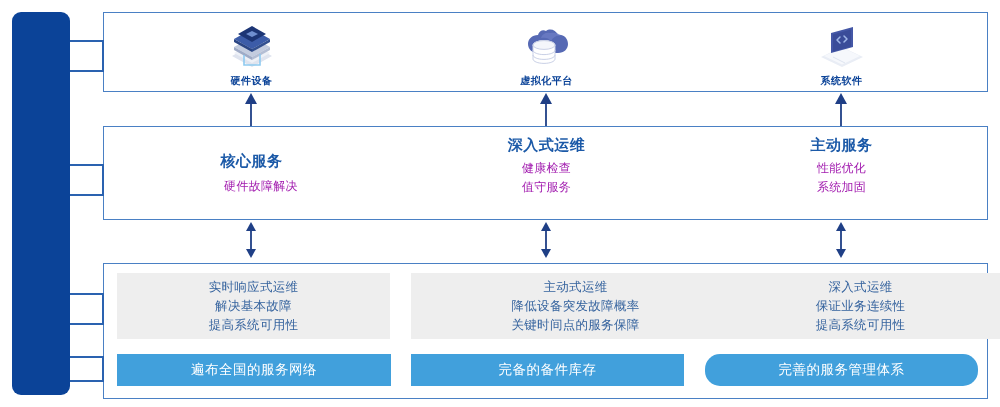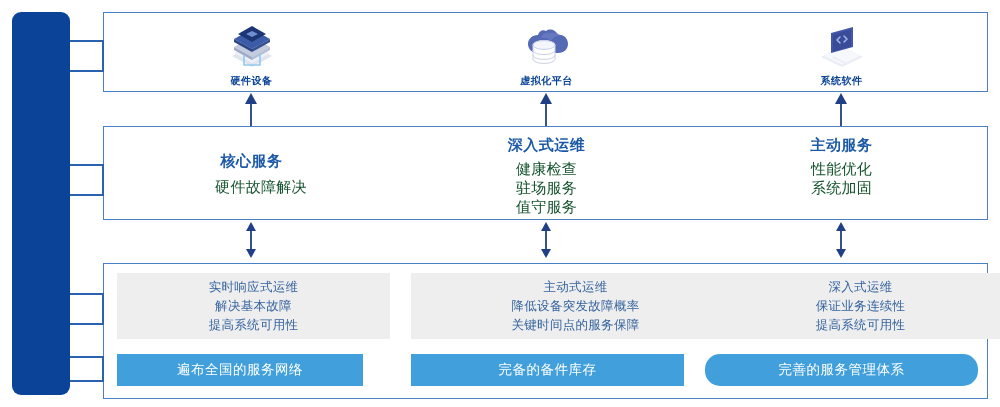--- a/index.html
+++ b/index.html
@@ -105,22 +105,22 @@
     height: 100%;
     text-align: center;
   }
   .svc-title {
     font-size: 15px;
     font-weight: bold;
     color: #1c5aa8;
     letter-spacing: 0.5px;
   }
   .svc-item {
-    font-size: 15px;
-    color: #14532d;
+    font-size: 12px;
+    color: #a21caf;
     line-height: 19px;
     letter-spacing: 0.3px;
   }
 
   
   .grey-card {
     position: absolute;
     background: #eeeeee;
     box-sizing: border-box;
     display: flex;
@@ -280,21 +280,20 @@
   <div class="panel" style="left:103px; top:126px; width:885px; height:94px;">
 
     <div class="svc-col" style="left:0px; width:295px;">
       <div class="svc-title" style="margin-top:25px;">核心服务</div>
       <div class="svc-item" style="margin-top:6px;padding-left:19px;">硬件故障解决</div>
     </div>
 
     <div class="svc-col" style="left:295px; width:295px;">
       <div class="svc-title" style="margin-top:9px;">深入式运维</div>
       <div class="svc-item" style="margin-top:4px;">健康检查</div>
-      <div class="svc-item">驻场服务</div>
       <div class="svc-item">值守服务</div>
     </div>
 
     <div class="svc-col" style="left:590px; width:295px;">
       <div class="svc-title" style="margin-top:9px;">主动服务</div>
       <div class="svc-item" style="margin-top:4px;">性能优化</div>
       <div class="svc-item">系统加固</div>
     </div>
   </div>
 
@@ -331,18 +330,18 @@
       <div class="grey-line">主动式运维</div>
       <div class="grey-line">降低设备突发故障概率</div>
       <div class="grey-line">关键时间点的服务保障</div>
     </div>
     <div class="grey-card" style="left:601px; top:9px; width:311px; height:66px;">
       <div class="grey-line">深入式运维</div>
       <div class="grey-line">保证业务连续性</div>
       <div class="grey-line">提高系统可用性</div>
     </div>
 
-    <div class="blue-bar" style="left:13px; top:90px; width:246px; height:32px;">遍布全国的服务网络</div>
+    <div class="blue-bar" style="left:13px; top:90px; width:274px; height:32px;">遍布全国的服务网络</div>
     <div class="blue-bar" style="left:307px; top:90px; width:273px; height:32px;">完备的备件库存</div>
     <div class="blue-bar" style="left:601px; top:90px; width:273px; height:32px;border-radius:15px;">完善的服务管理体系</div>
   </div>
 
 </div>
 
 </body></html>

